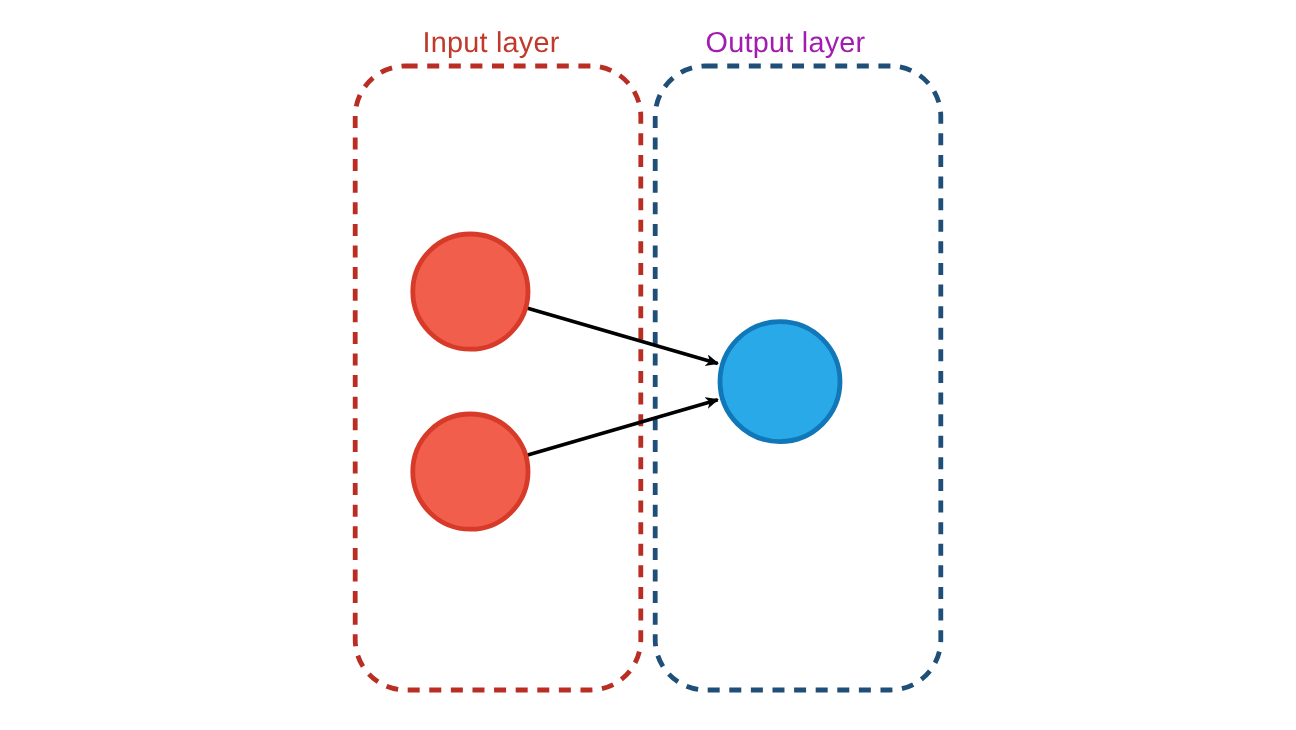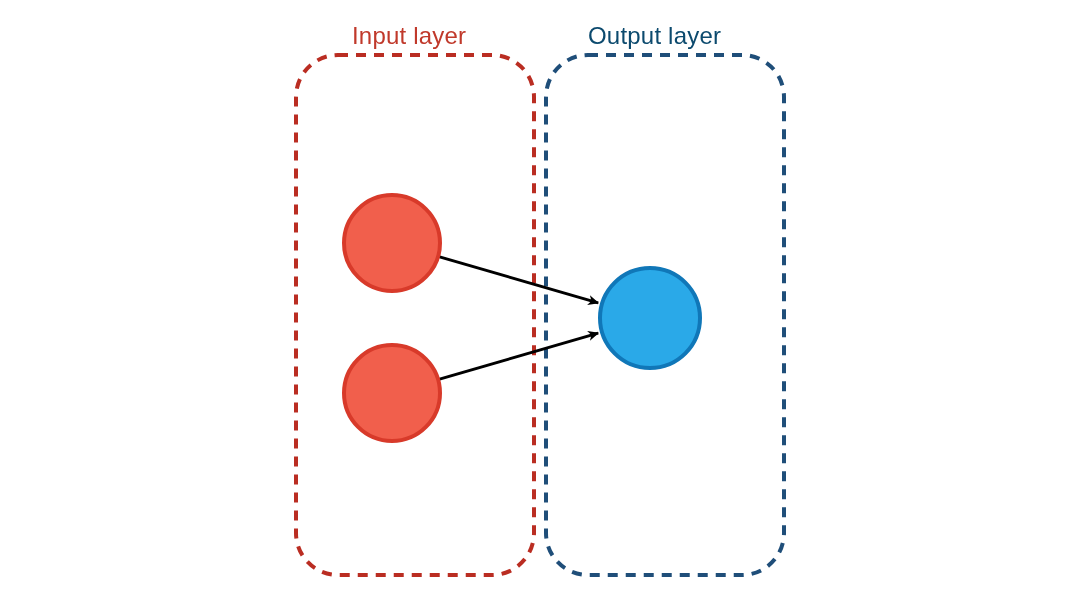--- a/index.html
+++ b/index.html
@@ -16,21 +16,21 @@
     width: 1064px;
     height: 608px;
   }
   .layer-label {
     position: absolute;
     font-size: 24px;
     font-weight: 400;
     letter-spacing: 0.2px;
   }
   .layer-label.input  { color: #c0392b; }
-  .layer-label.output { color: #0c4a6e; }
+  .layer-label.output { color: #a21caf; }
   svg.diagram {
     position: absolute;
     left: 0;
     top: 0;
   }
 </style>
 </head>
 <body>
 
 <div class="stage">

